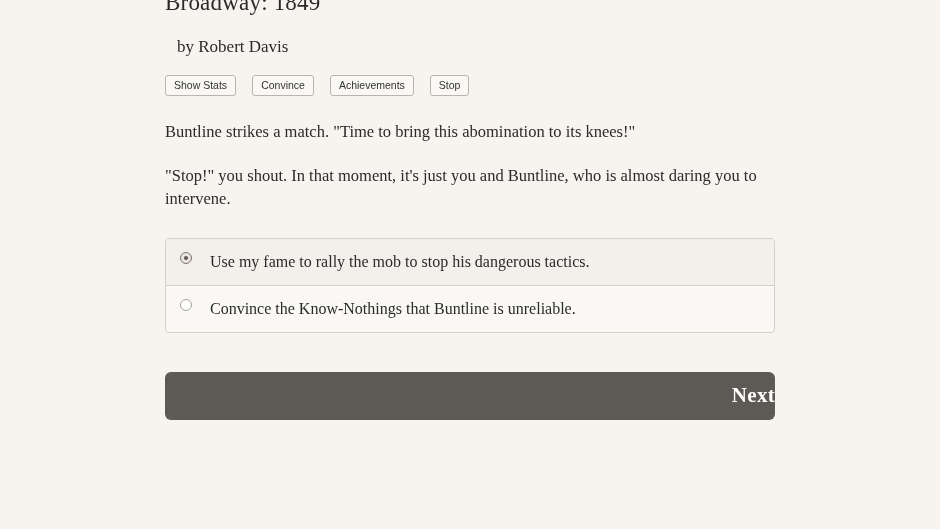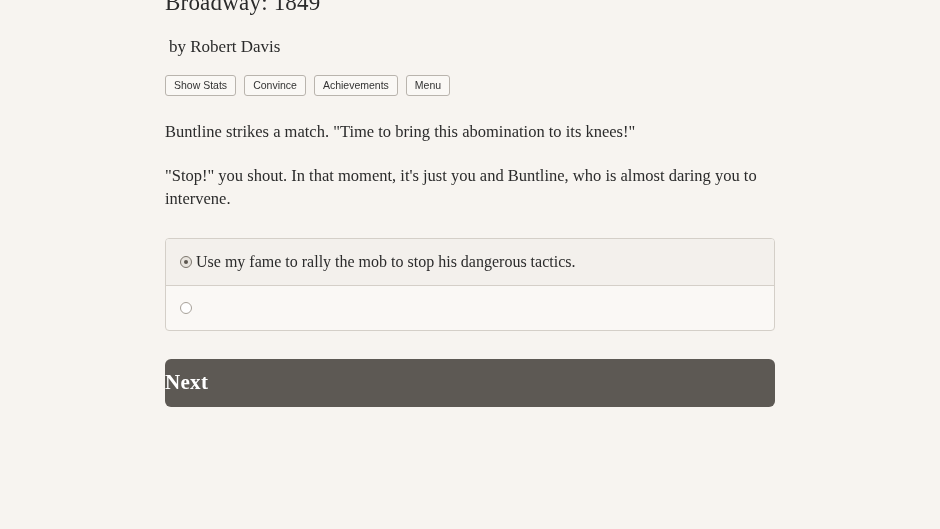--- a/index.html
+++ b/index.html
@@ -30,28 +30,28 @@
     font-size: 23px;
     font-weight: normal;
     letter-spacing: 0.2px;
     margin: 0;
     padding: 0;
     line-height: 30px;
     color: #2b2b2b;
   }
   .byline {
     font-size: 17px;
-    margin: 18px 0 0 4px;
+    margin: 18px 0 0 12px;
     line-height: 22px;
     color: #2b2b2b;
   }
   .button-row {
     margin-top: 17px;
     display: flex;
-    gap: 8px;
+    gap: 16px;
     align-items: center;
   }
   .small-btn {
     font-family: "Liberation Sans", sans-serif;
     font-size: 10.5px;
     color: #333;
     background: #faf8f5;
     border: 1px solid #b9b4ad;
     border-radius: 3px;
     padding: 3px 8px 4px 8px;
@@ -69,22 +69,22 @@
   }
   .choices {
     margin-top: 28px;
     border: 1px solid #d4cfc8;
     border-radius: 4px;
     background: #faf8f5;
     overflow: hidden;
   }
   .choice {
     display: flex;
-    align-items: center;
-    gap: 4px;
+    align-items: flex-start;
+    gap: 18px;
     padding: 13px 14px 13px 14px;
     border-bottom: 1px solid #d4cfc8;
     cursor: pointer;
     min-height: 18px;
   }
   .choice:last-child {
     border-bottom: none;
   }
   .choice.selected {
     background: #f3f0ec;
@@ -112,62 +112,63 @@
     height: 4px;
     border-radius: 50%;
     background: #5b564f;
   }
   .choice-label {
     font-size: 16px;
     line-height: 20px;
     color: #2b2b2b;
   }
   .next-btn {
-    margin-top: 28px;
+    margin-top: 39px;
     width: 100%;
     box-sizing: border-box;
     background: #5d5954;
     color: #fff;
     border: none;
     border-radius: 6px;
     font-family: "Liberation Serif", serif;
     font-size: 21px;
     font-weight: bold;
     padding: 11px 0 12px 0;
-    text-align: left;
+    text-align: right;
     cursor: pointer;
     letter-spacing: 0.3px;
   }
 </style>
 </head>
 <body>
 
 <div class="page">
   <div class="content">
 
     <h1 class="game-title">Broadway: 1849</h1>
 
     <div class="byline">by Robert Davis</div>
 
     <div class="button-row">
       <button class="small-btn">Show Stats</button>
       <button class="small-btn">Convince</button>
       <button class="small-btn">Achievements</button>
-      <button class="small-btn">Menu</button>
+      <button class="small-btn">Stop</button>
     </div>
 
     <p class="para first">Buntline strikes a match. "Time to bring this abomination to its knees!"</p>
     <p class="para">"Stop!" you shout. In that moment, it's just you and Buntline, who is almost daring you to intervene.</p>
 
     <div class="choices">
       <div class="choice selected">
         <span class="radio"></span>
         <span class="choice-label">Use my fame to rally the mob to stop his dangerous tactics.</span>
       </div>
       <div class="choice">
         <span class="radio"></span>
+        <span class="choice-label">Convince the Know-Nothings that Buntline is unreliable.</span>
       </div>
     </div>
 
     <button class="next-btn">Next</button>
 
   </div>
 </div>
 
 </body></html>

